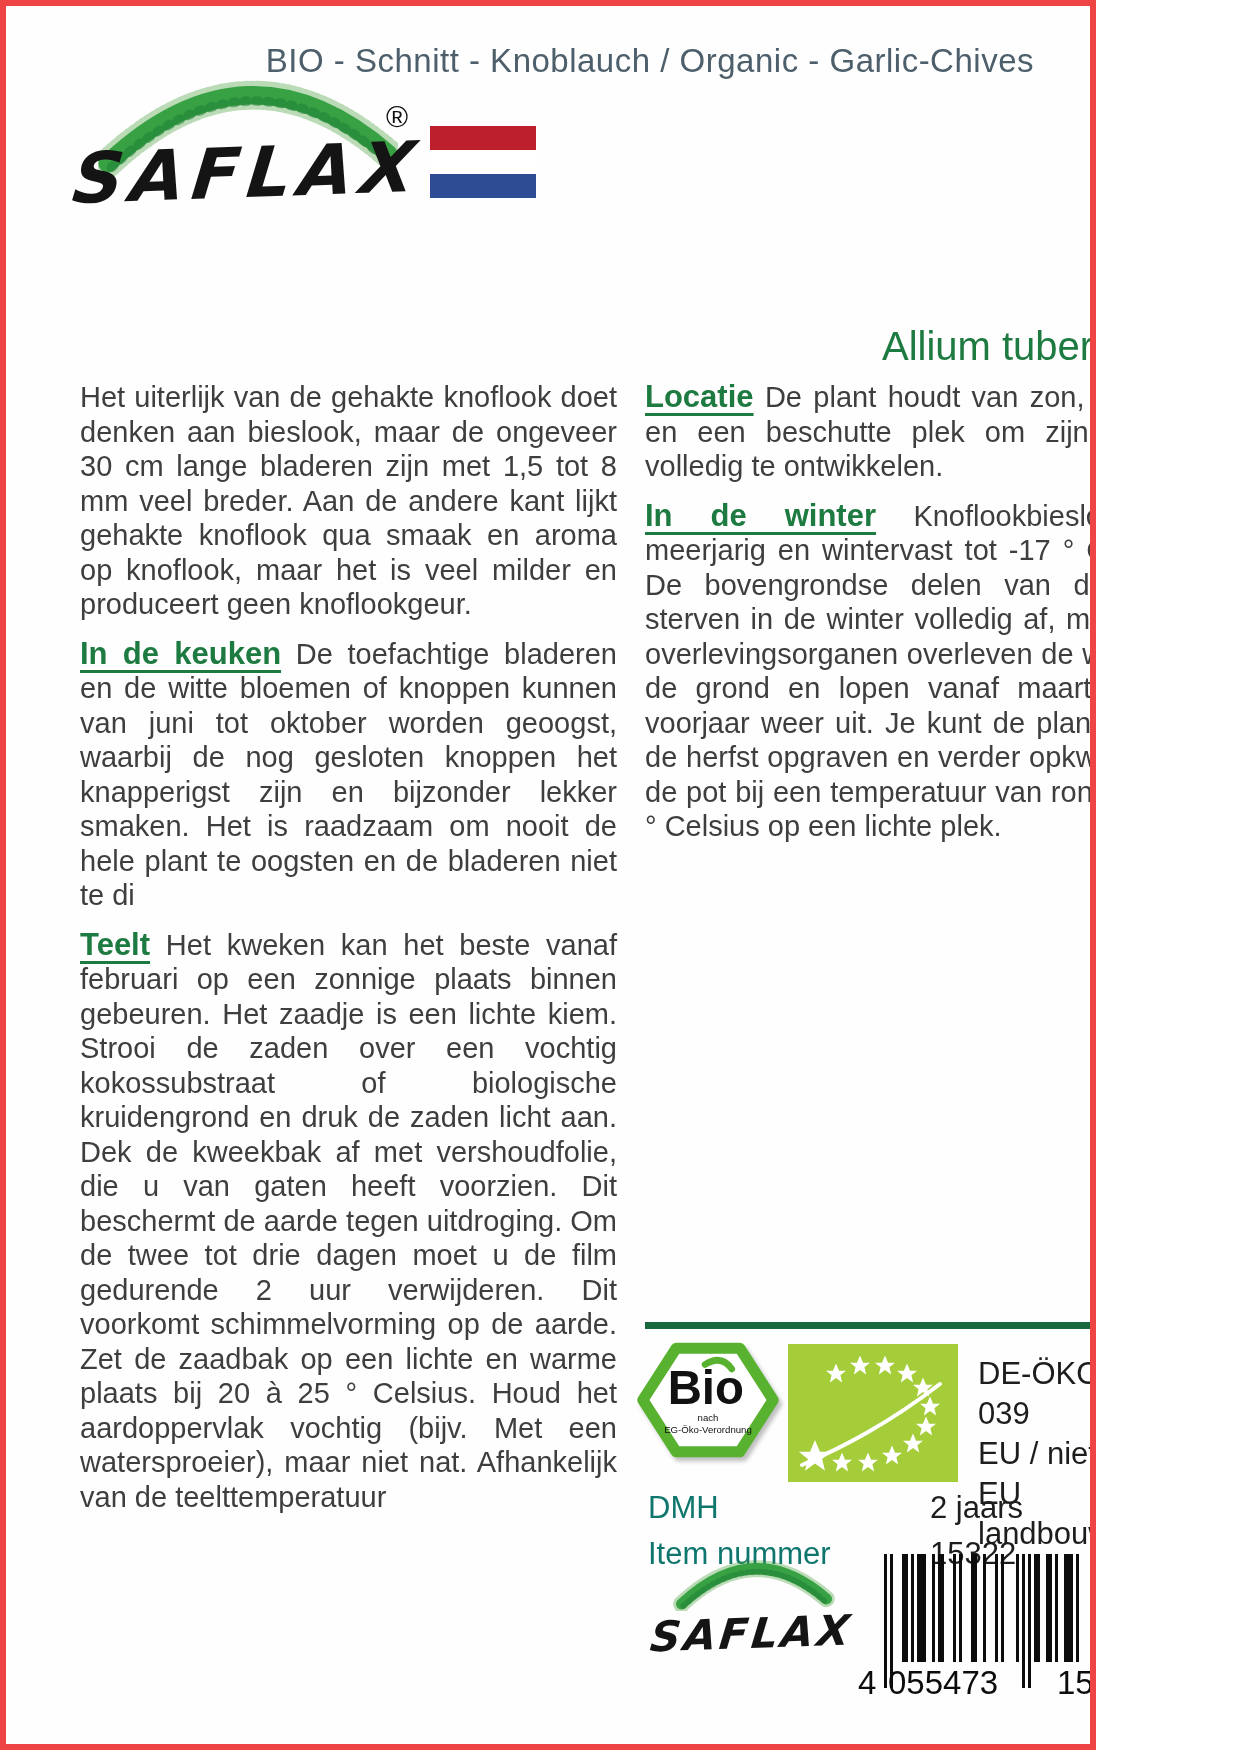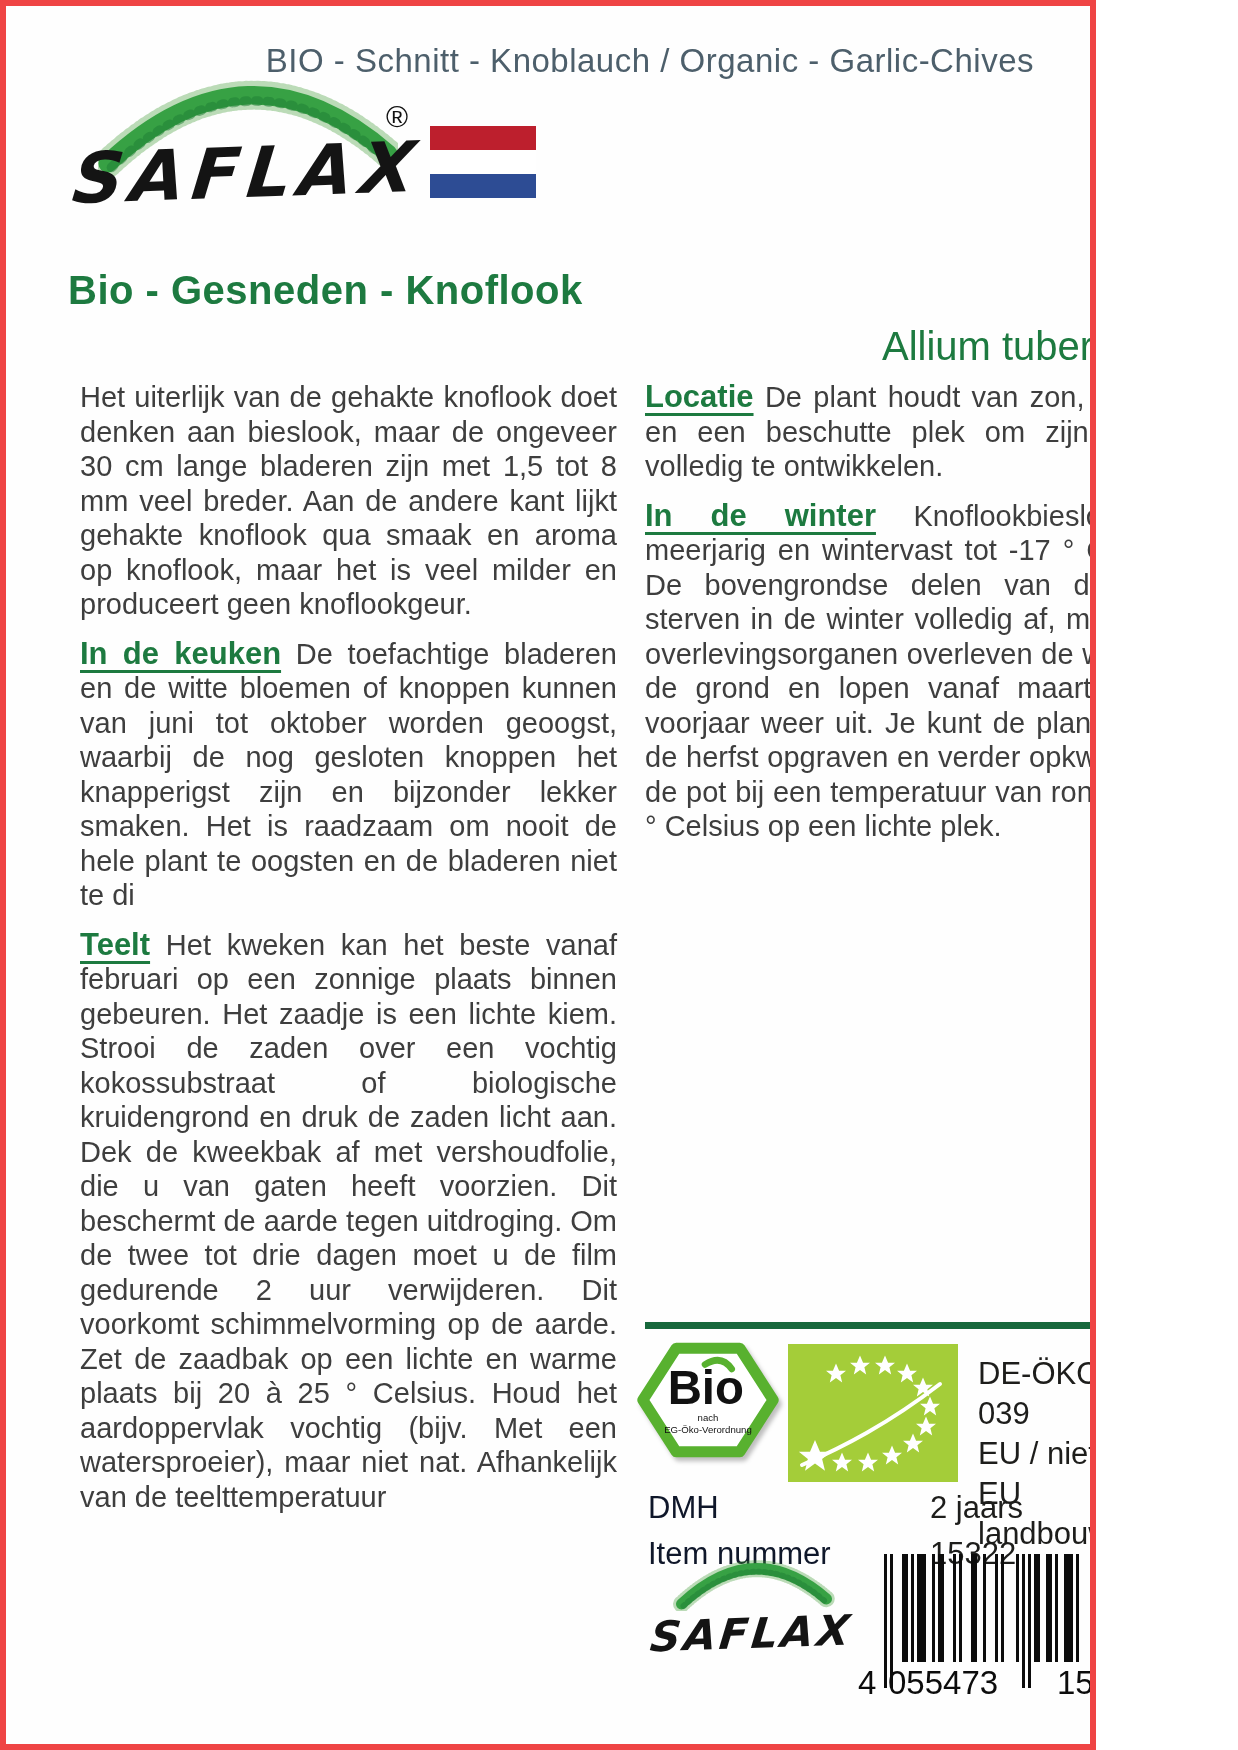--- a/index.html
+++ b/index.html
@@ -33,21 +33,21 @@
   .col-right{left:639px;width:546px;}
   .para{font-size:29px;line-height:34.5px;text-align:justify;margin:0 0 15px 0;}
   .shead{color:#1d7a40;font-weight:bold;font-size:31px;text-decoration:underline;
       text-decoration-color:#1d7a40;text-decoration-thickness:3px;text-underline-offset:6px;}
 
   
   .rule{position:absolute;left:639px;top:1316px;width:536px;height:7px;background:#17683c;}
   .bio-seal{position:absolute;left:628px;top:1330px;filter:drop-shadow(3px 4px 2px rgba(0,0,0,.25));}
   .eu-logo{position:absolute;left:782px;top:1338px;}
   .eco-text{position:absolute;left:972px;top:1348px;font-size:31px;line-height:40px;color:#1d1d1b;}
-  .info-label{position:absolute;left:642px;font-size:31px;color:#0f172a;}
+  .info-label{position:absolute;left:642px;font-size:31px;color:#0f766e;}
   .info-value{position:absolute;left:924px;font-size:31px;color:#1d1d1b;text-align:right;}
   .row1{top:1484px;} .row2{top:1530px;}
 
   
   .logo-footer{position:absolute;left:645px;top:1545px;width:220px;height:130px;}
   .arc-footer{position:absolute;left:10px;top:0px;}
   .wordmark-footer{position:absolute;left:0px;top:58px;font-size:42px;font-weight:bold;
       font-style:italic;letter-spacing:3px;color:#141414;transform:skewX(-8deg) rotate(-2deg);
       font-family:"DejaVu Sans",sans-serif;white-space:nowrap;}
 
@@ -74,21 +74,20 @@
     </svg>
     <div class="wordmark-main">SAFLAX</div>
     <div class="reg-main">®</div>
     <div class="flag">
       <div style="background:#bd1f2d;"></div>
       <div style="background:#ffffff;"></div>
       <div style="background:#2d4c94;"></div>
     </div>
   </div>
 
-  <h1 class="title">Bio - Gesneden - Knoflook</h1>
   <div class="subtitle">Allium tuberosum</div>
 
   <div class="col col-left">
     <p class="para">Het uiterlijk van de gehakte knoflook doet denken aan bieslook, maar de ongeveer 30 cm lange bladeren zijn met 1,5 tot 8 mm veel breder. Aan de andere kant lijkt gehakte knoflook qua smaak en aroma op knoflook, maar het is veel milder en produceert geen knoflookgeur.</p>
     <p class="para"><span class="shead">In de keuken</span> <span>De toefachtige bladeren en de witte bloemen of knoppen kunnen van juni tot oktober worden geoogst, waarbij de nog gesloten knoppen het knapperigst zijn en bijzonder lekker smaken. Het is raadzaam om nooit de hele plant te oogsten en de bladeren niet te di</span></p>
     <p class="para"><span class="shead">Teelt</span> <span>Het kweken kan het beste vanaf februari op een zonnige plaats binnen gebeuren. Het zaadje is een lichte kiem. Strooi de zaden over een vochtig kokossubstraat of biologische kruidengrond en druk de zaden licht aan. Dek de kweekbak af met vershoudfolie, die u van gaten heeft voorzien. Dit beschermt de aarde tegen uitdroging. Om de twee tot drie dagen moet u de film gedurende 2 uur verwijderen. Dit voorkomt schimmelvorming op de aarde. Zet de zaadbak op een lichte en warme plaats bij 20 à 25 ° Celsius. Houd het aardoppervlak vochtig (bijv. Met een watersproeier), maar niet nat. Afhankelijk van de teelttemperatuur</span></p>
   </div>
 
   <div class="col col-right">
     <p class="para"><span class="shead">Locatie</span> <span>De plant houdt van zon, warmte en een beschutte plek om zijn aroma volledig te ontwikkelen.</span></p>

